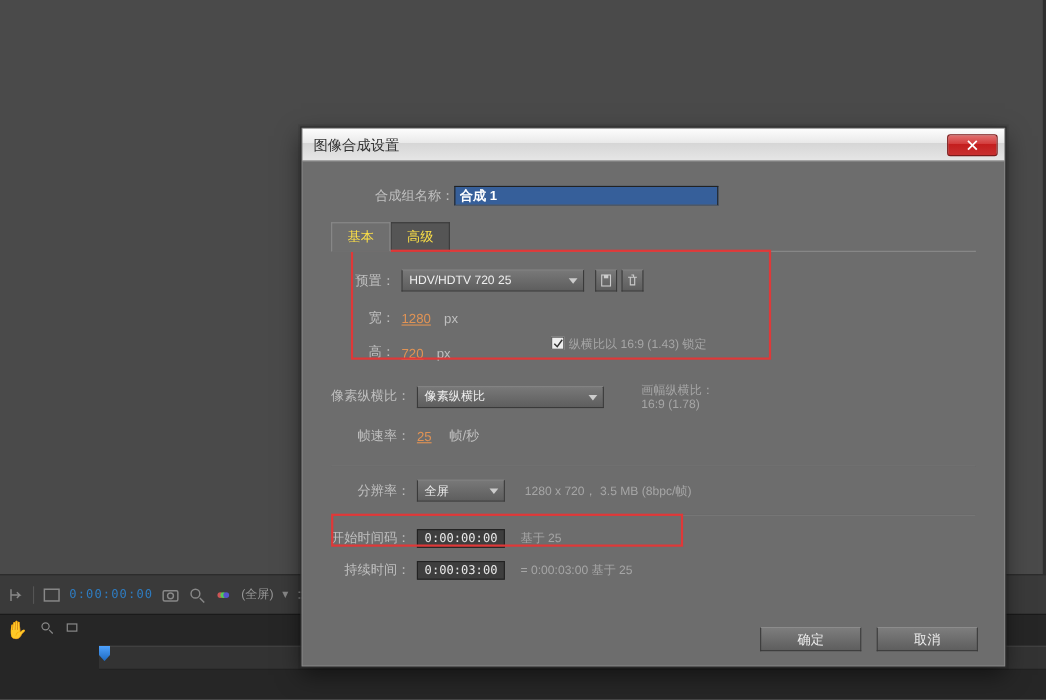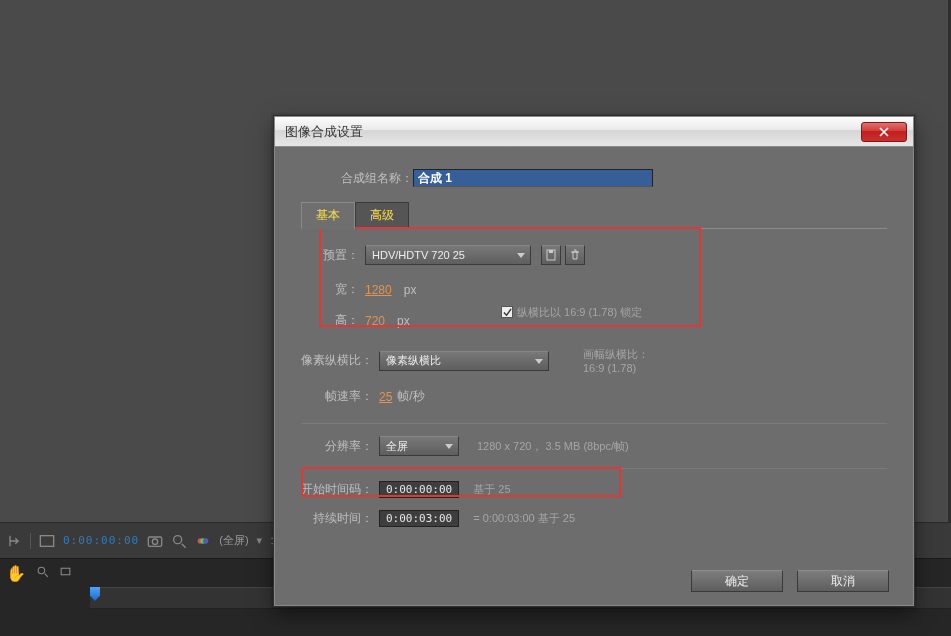--- a/index.html
+++ b/index.html
@@ -345,39 +345,39 @@
           <span class="link-num">720</span>
           <span class="unit">px</span>
         </div>
       </div>
       <div class="section-row" style="margin-top:14px;">
         <span class="checkbox">
           <svg viewBox="0 0 10 10">
               <path d="M1 5l3 3 5-7" fill="none" stroke-width="1.5"></path>
             </svg>
         </span>
-        <span class="muted">纵横比以 16:9 (1.78) 锁定</span>
+        <span class="muted">纵横比以 16:9 (1.43) 锁定</span>
       </div>
     </div>
 
     <div class="section-row" style="margin-top:18px;">
       <span class="label-col-sm">像素纵横比：</span>
       <div class="dropdown par">
         <span>像素纵横比</span>
       </div>
       <div style="margin-left:34px;" class="muted">
         <div>画幅纵横比：</div>
         <div>16:9 (1.78)</div>
       </div>
     </div>
 
     <div class="section-row" style="margin-top:14px;">
       <span class="label-col-sm">帧速率：</span>
       <span class="link-num">25</span>
-      <span class="unit" style="margin-left:5px;">帧/秒</span>
+      <span class="unit" style="margin-left:16px;">帧/秒</span>
     </div>
 
     <div class="hr" style="margin-top:18px;"></div>
 
     <div class="section-row">
       <span class="label-col-sm">分辨率：</span>
       <div class="dropdown res">
         <span>全屏</span>
       </div>
       <span class="muted" style="margin-left:18px;">1280 x 720， 3.5 MB (8bpc/帧)</span>

